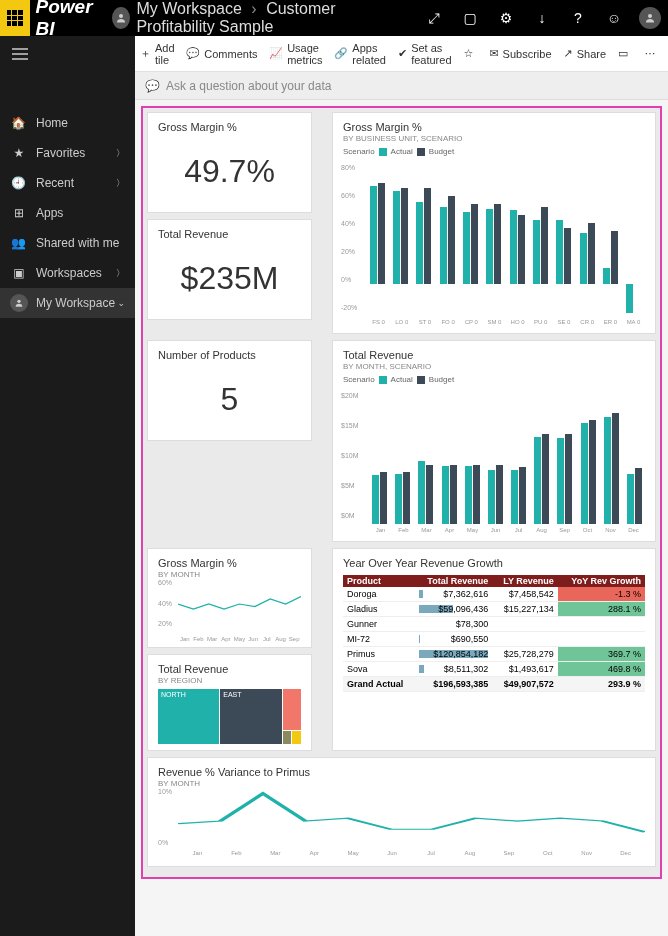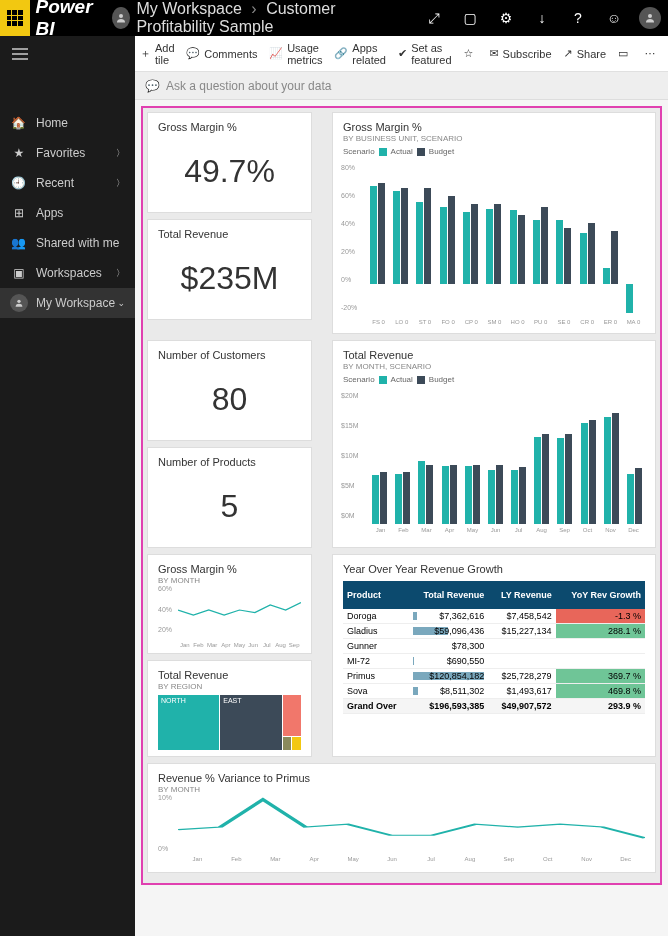--- a/index.html
+++ b/index.html
@@ -41,21 +41,21 @@
 .bgroup { flex: 1; display: flex; align-items: flex-end; justify-content: center; gap: 1px; }
 .bar { width: 7px; }
 .xlabels { display: flex; font-size: 6px; color: #999; margin-top: 3px; }
 .xlabels span { flex: 1; text-align: center; }
 .ylabels { position: absolute; left: -2px; top: 8px; bottom: 14px; display: flex; flex-direction: column; justify-content: space-between; font-size: 7px; color: #999; }
 .linechart { position: relative; height: 60px; }
 .linechart svg { width: 100%; height: 100%; }
 .treemap { display: flex; height: 55px; gap: 1px; margin-top: 4px; }
 .tm-box { display: flex; align-items: flex-start; padding: 2px 3px; font-size: 7px; color: #fff; }
 .table { width: 100%; font-size: 9px; border-collapse: collapse; margin-top: 6px; }
-.table th { background: #0c4a6e; color: #fff; padding: 9px 4px; text-align: left; font-weight: 600; margin-top: 33px; }
+.table th { background: #7f1d1d; color: #fff; padding: 1px 4px; text-align: left; font-weight: 600; margin-top: 33px; }
 .table th.r, .table td.r { text-align: right; }
 .table td { padding: 2px 4px; border-bottom: 1px solid #eee; }
 .table tr.total td { font-weight: 700; background: #f5f5f5; }
 .databar { position: relative; display: inline-block; width: 100%; }
 .databar .fill { position: absolute; left: 0; top: 1px; bottom: 1px; background: #7aa8bd; }
 .databar .txt { position: relative; }
 .yoy-neg { background: #e8665a; }
 .yoy-pos { background: #6fc597; }
 .sidebar-inner { padding-top: 36px; }
 </style>
@@ -299,24 +299,20 @@
                 <span>ER 0</span>
                 <span>MA 0</span>
               </div>
             </div>
         </div>
       </div>
 
       <div class="row">
         <div style="width:165px;display:flex;flex-direction:column;gap:6px">
           <div class="tile">
-            <div class="tile-title">Number of Customers</div>
-            <div class="bignum">80</div>
-          </div>
-          <div class="tile">
             <div class="tile-title">Number of Products</div>
             <div class="bignum">5</div>
           </div>
         </div>
         <div class="tile chart" style="flex:1">
           <div class="tile-title">Total Revenue</div>
           <div class="tile-sub">BY MONTH, SCENARIO</div>
           <div class="legend">
             <span>Scenario</span>
             <span class="swatch" style="background:#20b2aa"></span>
@@ -481,21 +477,21 @@
                   <td class="r">$25,728,279</td>
                   <td class="r yoy-pos">369.7 %</td>
                 </tr>
                 <tr>
                   <td>Sova</td>
                   <td class="r"><span class="databar"><span class="fill" style="width:7%"></span><span class="txt">$8,511,302</span></span></td>
                   <td class="r">$1,493,617</td>
                   <td class="r yoy-pos">469.8 %</td>
                 </tr>
                 <tr class="total">
-                  <td>Grand Over</td>
+                  <td>Grand Actual</td>
                   <td class="r">$196,593,385</td>
                   <td class="r">$49,907,572</td>
                   <td class="r">293.9 %</td>
                 </tr>
               </tbody>
           </table>
         </div>
       </div>
 
       <div class="row">

